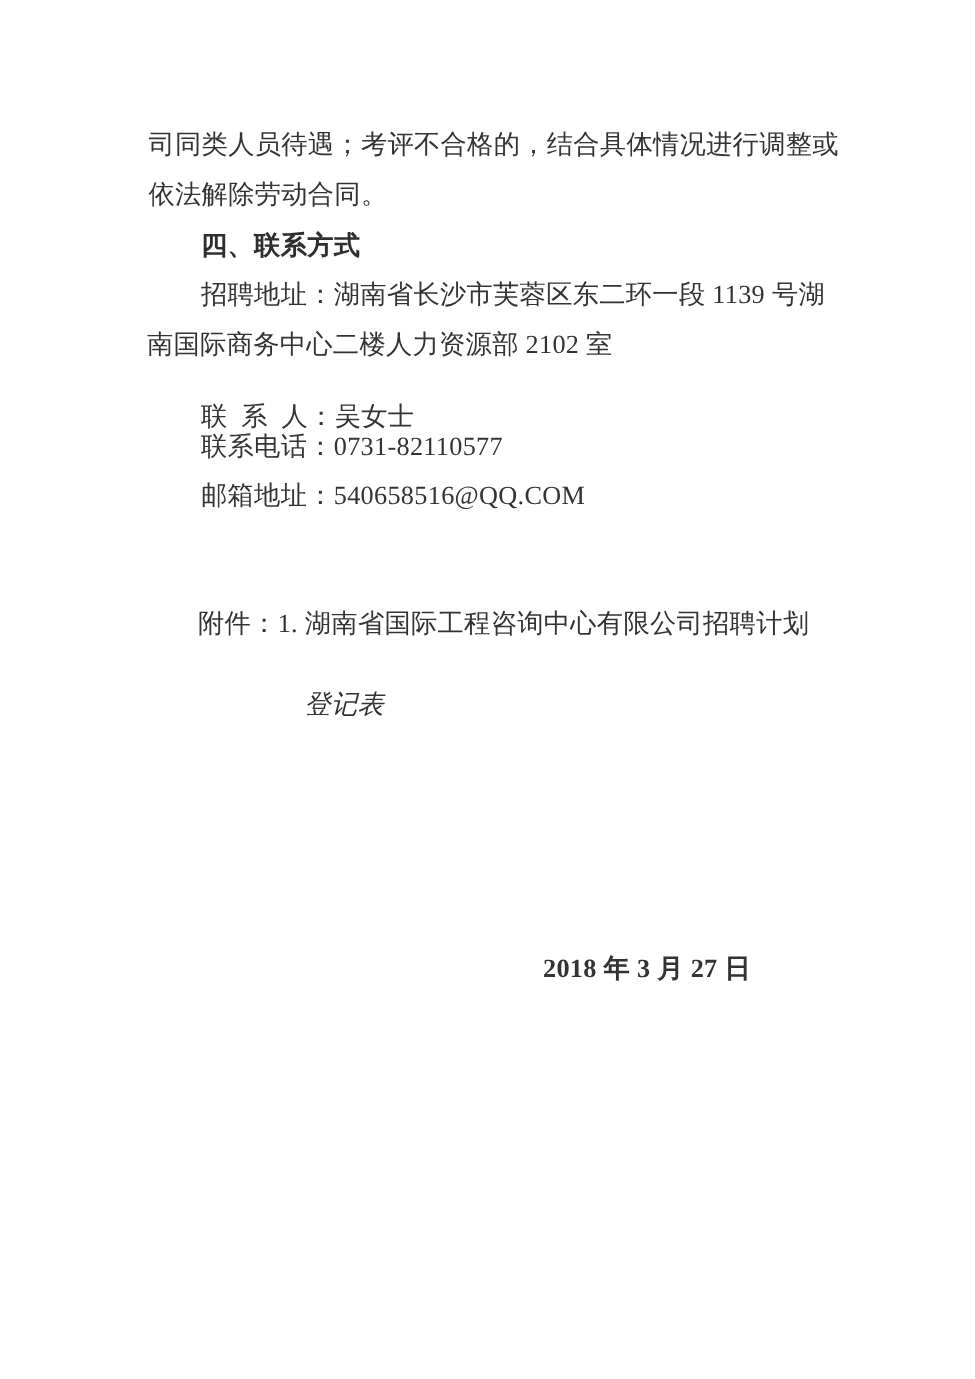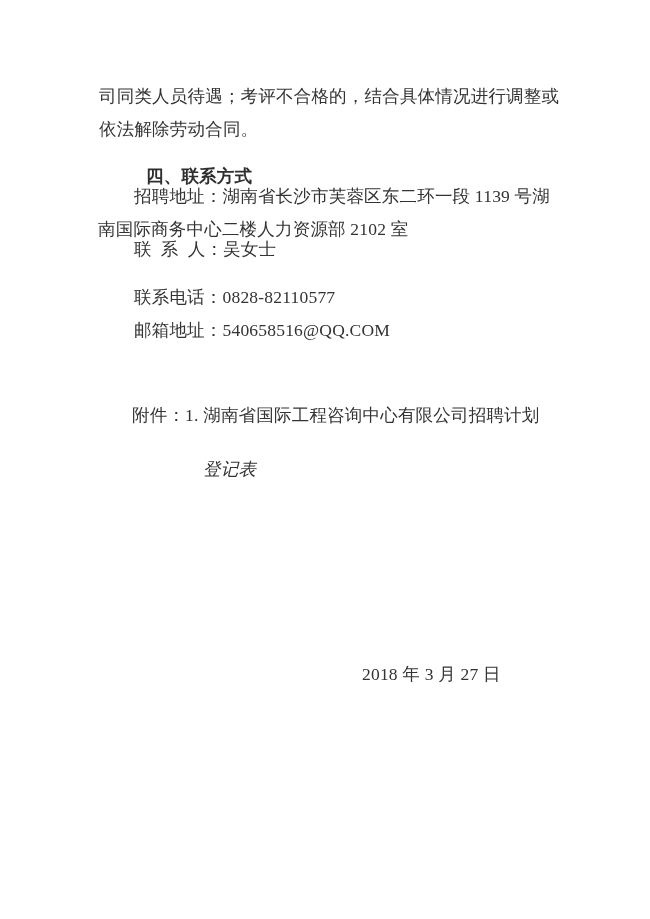--- a/index.html
+++ b/index.html
@@ -23,49 +23,49 @@
     white-space: pre;
     letter-spacing: 0.2px;
   }
   .bold {
     font-weight: bold;
     color: #2e2e2e;
   }
   
   .l-body1  { left: 99px;  top: 86px;  }
   .l-body2  { left: 99px;  top: 119px; }
-  .l-head   { left: 134px; top: 166px; margin-left: 12px; }
+  .l-head   { left: 134px; top: 153px; }
   .l-addr1  { left: 134px; top: 186px; }
   .l-addr2  { left: 98px;  top: 219px; }
-  .l-person { left: 134px; top: 239px; }
+  .l-person { left: 134px; top: 267px; }
   .l-phone  { left: 134px; top: 287px; }
   .l-email  { left: 134px; top: 320px; }
   .l-att1   { left: 132px; top: 389px; margin-top: 16px; }
   .l-att2   { left: 182px; top: 424px; }
   .l-att3   { left: 203px; top: 459px; font-style: italic; }
-  .l-date   { left: 362px; top: 664px; }
+  .l-date   { left: 362px; top: 635px; font-weight: bold; }
 </style>
 </head>
 <body>
 
 <div class="page">
 
   <div class="line l-body1">司同类人员待遇；考评不合格的，结合具体情况进行调整或</div>
 
   <div class="line l-body2">依法解除劳动合同。</div>
 
   <div class="line l-head bold">四、联系方式</div>
 
   <div class="line l-addr1">招聘地址：湖南省长沙市芙蓉区东二环一段 1139 号湖</div>
 
   <div class="line l-addr2">南国际商务中心二楼人力资源部 2102 室</div>
 
   <div class="line l-person">联  系  人：吴女士</div>
 
-  <div class="line l-phone">联系电话：0828-82110577</div>
+  <div class="line l-phone">联系电话：0731-82110577</div>
 
   <div class="line l-email">邮箱地址：540658516@QQ.COM</div>
 
   <div class="line l-att1">附件：1. 湖南省国际工程咨询中心有限公司招聘计划</div>
 
 
   <div class="line l-att3">登记表</div>
 
   <div class="line l-date">2018 年 3 月 27 日</div>
 

